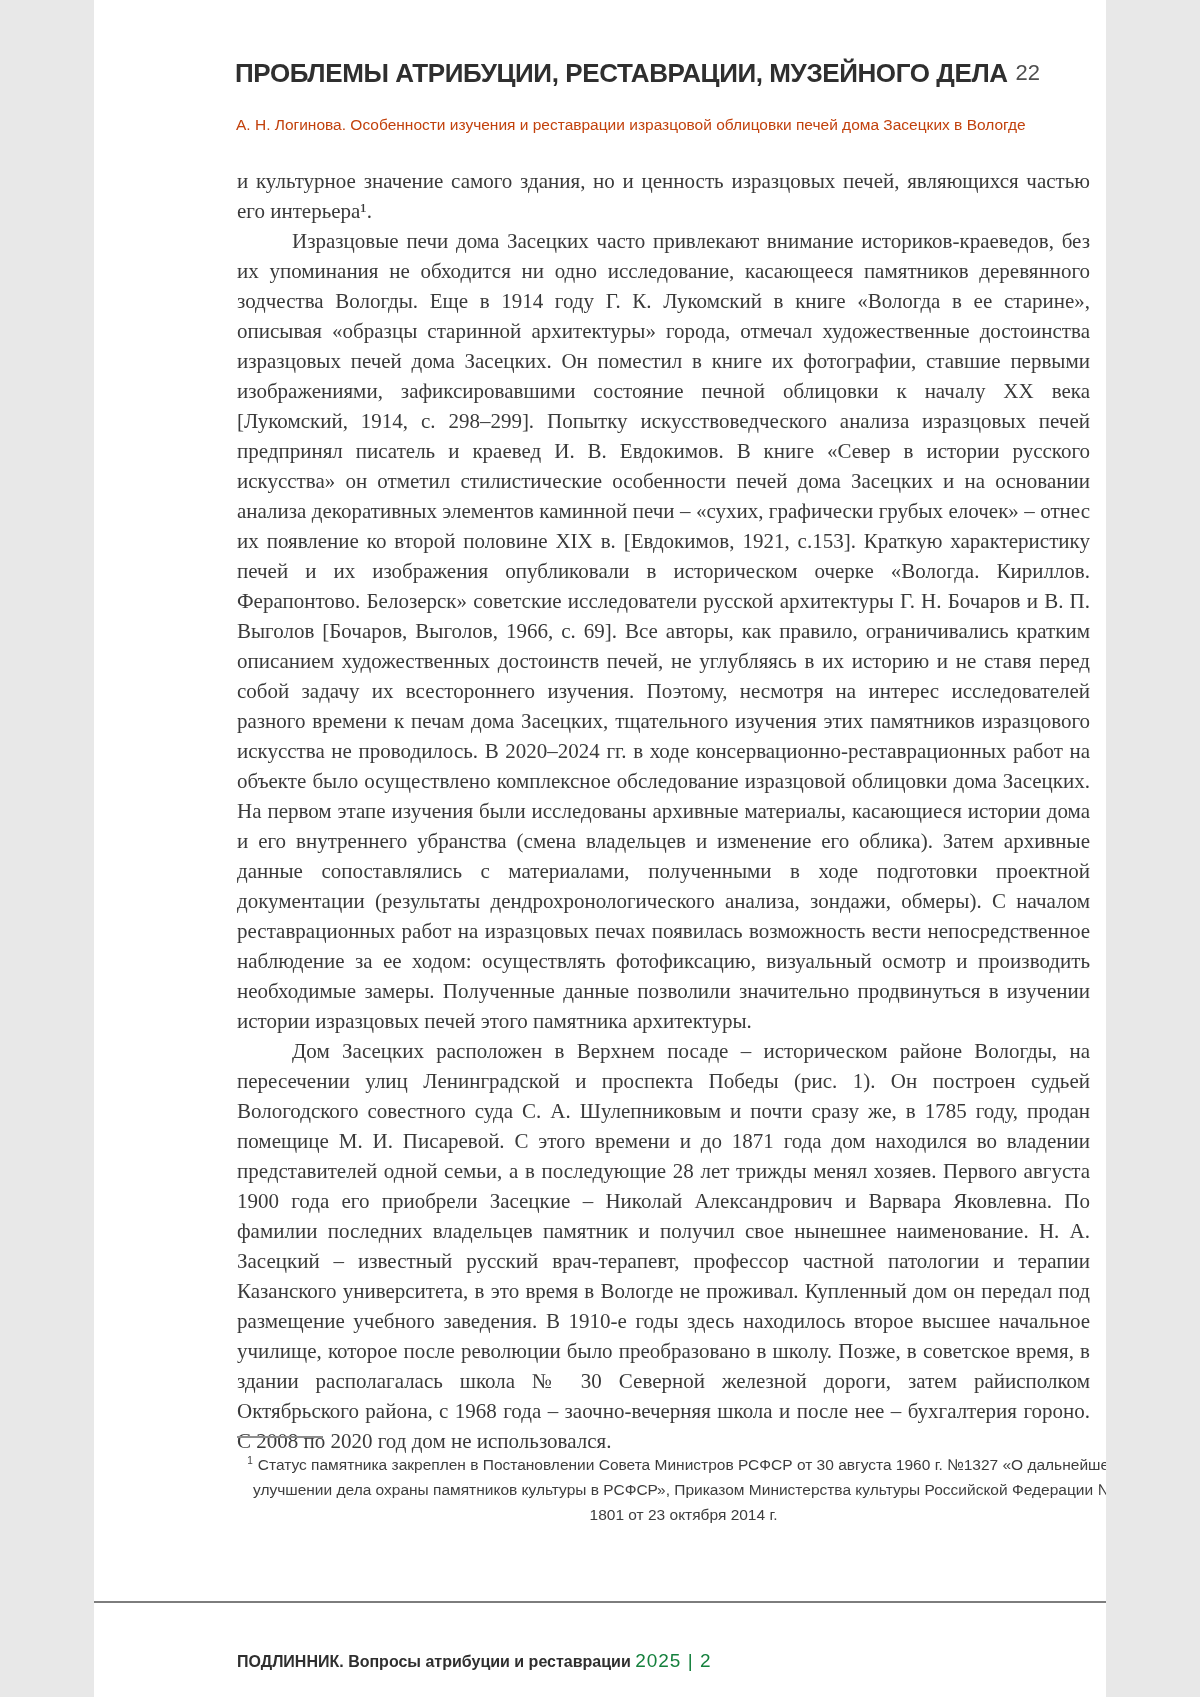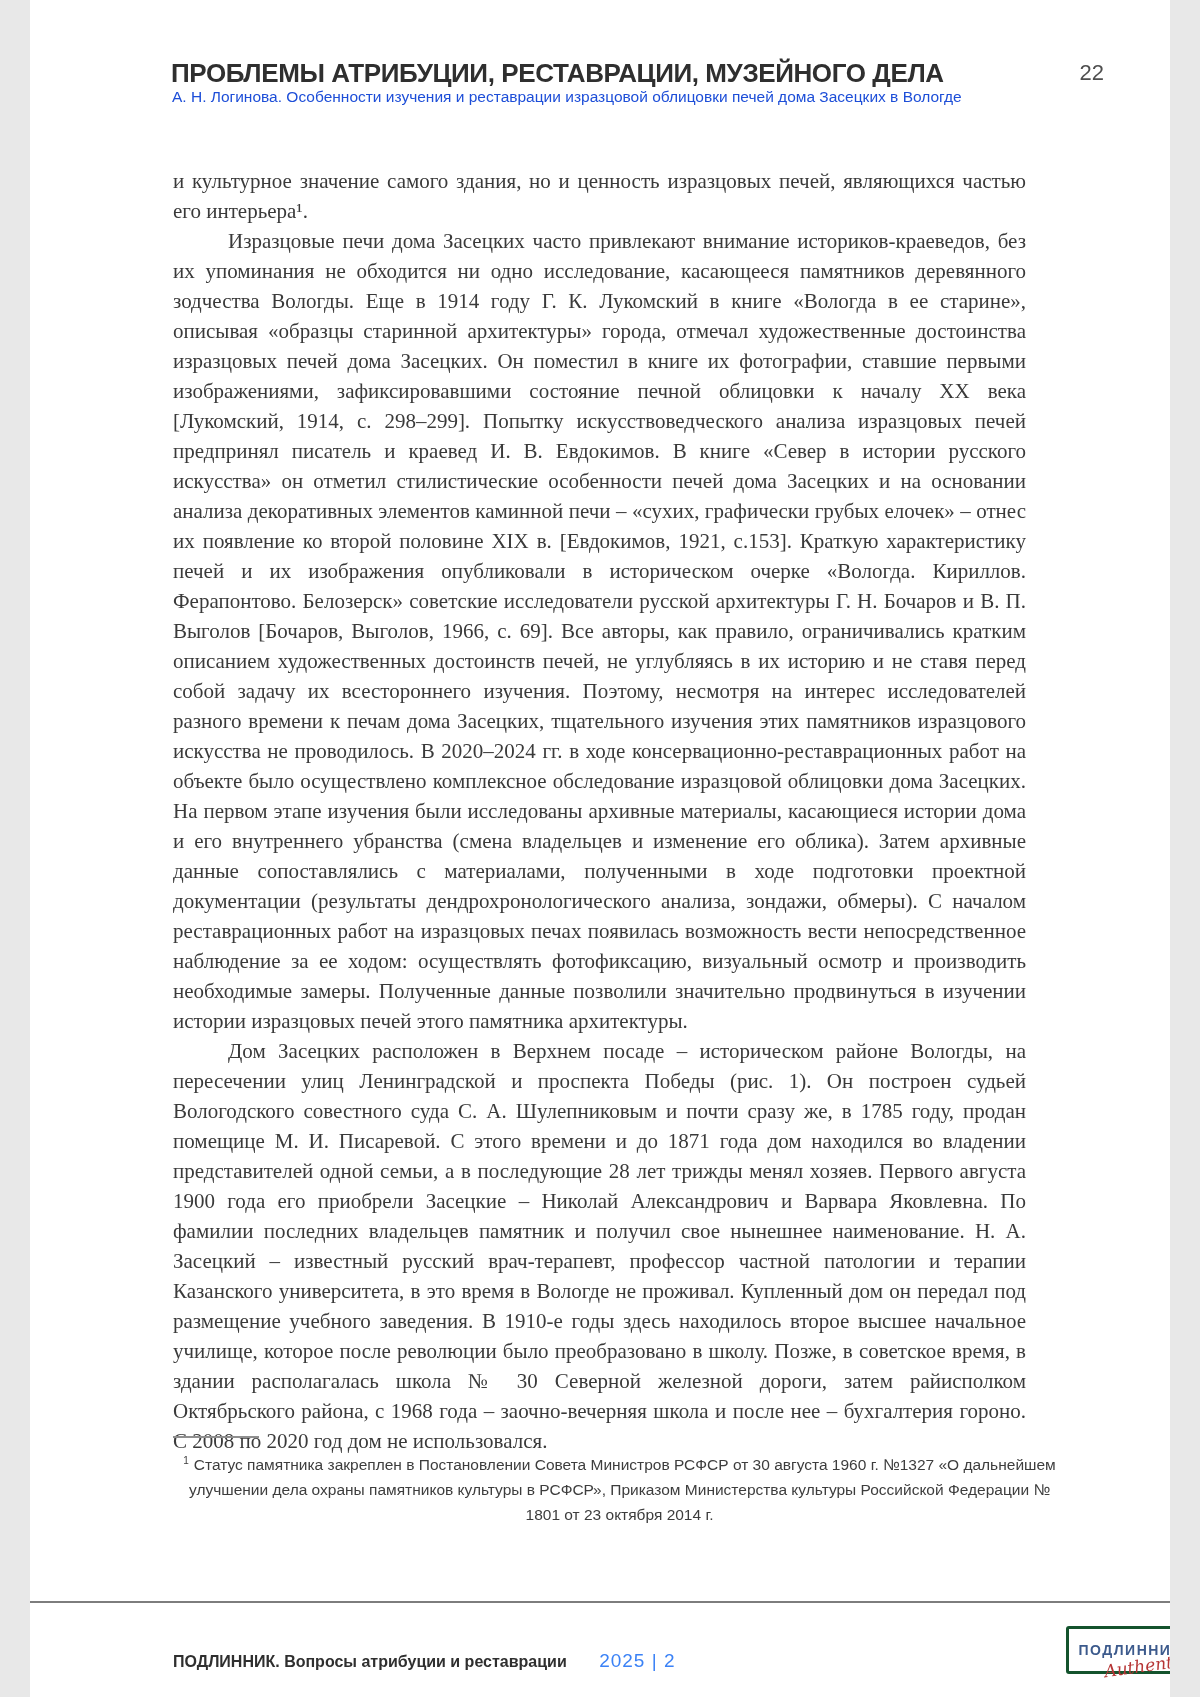--- a/index.html
+++ b/index.html
@@ -1,18 +1,18 @@
 <!DOCTYPE html>
 <html lang="ru"><head>
 <meta charset="utf-8">
 <style>
   html, body { margin: 0; padding: 0; background: #e8e8e8; }
   .page {
     position: relative;
-    width: 1140px;
+    width: 1012px;
     height: 1697px;
     margin: 0 auto;
     background: #ffffff;
     overflow: hidden;
     font-family: "Liberation Sans", sans-serif;
   }
 
   
   .section-title {
     position: absolute;
@@ -30,24 +30,24 @@
   .page-number {
     position: absolute;
     top: 60px;
     right: 66px;
     font-size: 22px;
     color: #4f4f4f;
   }
   .byline {
     position: absolute;
     left: 142px;
-    top: 88px;
+    top: 116px;
     width: 760px;
     font-size: 15.5px;
-    color: #1d4ed8;
+    color: #c2410c;
     white-space: nowrap;
   }
 
   
   .article-body {
     position: absolute;
     left: 143px;
     top: 166px;
     width: 853px;
     font-family: "Liberation Serif", serif;
@@ -101,22 +101,22 @@
     top: 1650px;
     white-space: nowrap;
   }
   .footer-journal {
     font-size: 16px;
     font-weight: 700;
     color: #2f2f2f;
   }
   .footer-issue {
     font-size: 19px;
-    color: #3b82f6;
-    margin-left: 28px;
+    color: #15803d;
+    margin-left: 0;
     letter-spacing: 1px;
   }
   .stamp {
     position: absolute;
     left: 1036px;
     top: 1626px;
     width: 150px;
     height: 66px;
   }
   .stamp-box {

